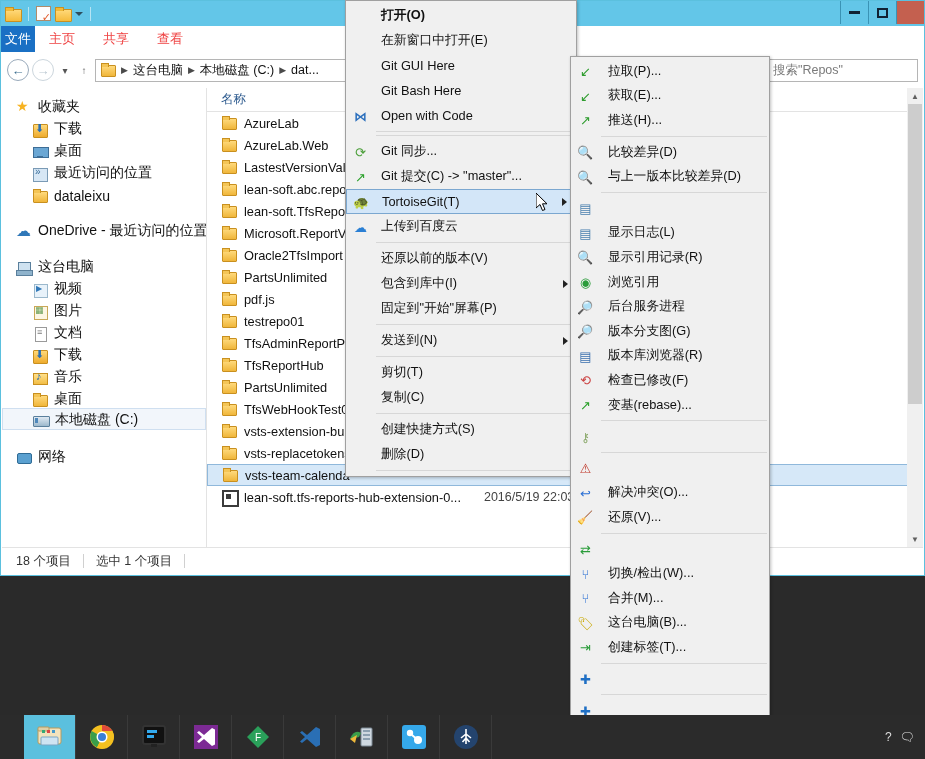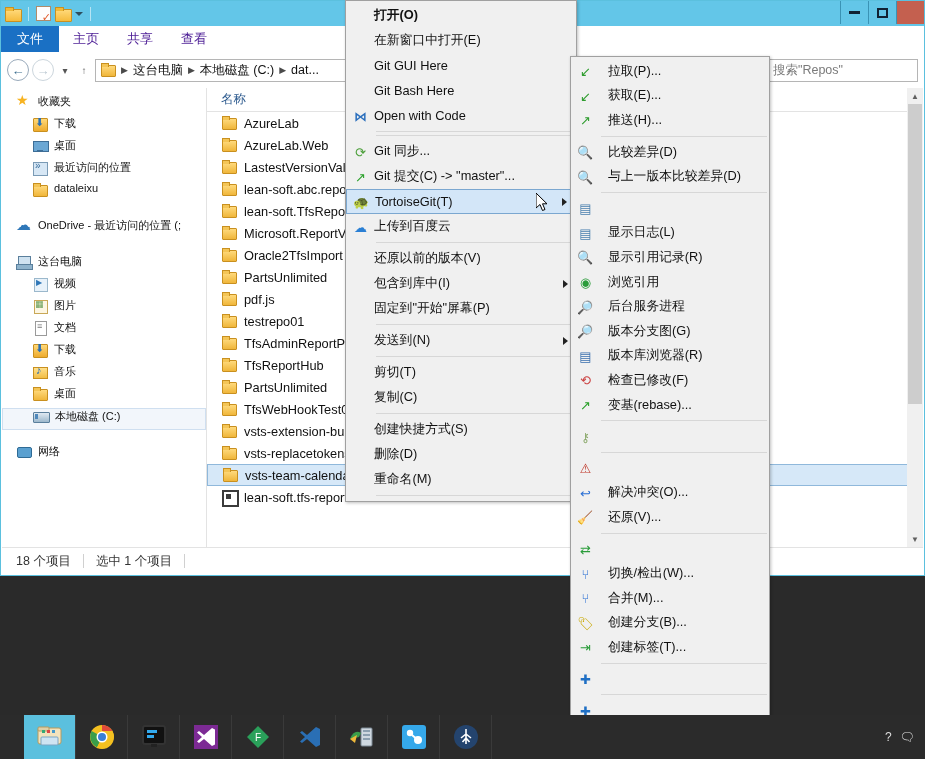--- a/index.html
+++ b/index.html
@@ -68,23 +68,23 @@
   .wbtn .min { width:11px; height:3px; background:#123; }
   .wbtn .max { width:11px; height:10px; border:2px solid #123; }
   .wbtn.close { background:#c4604f; width:28px; }
 
   
   .ribbon {
     height: 27px; background:#ffffff; display:flex; align-items:stretch;
     border-bottom:1px solid #ffffff; position:relative;
   }
   .ribbon .tab {
-    padding: 1px 14px; display:flex; align-items:center; font-size:13px; color:#4c1d95;
-  }
-  .ribbon .tab.file { background:#1a70c4; color:#fff; padding:0 16px; }
+    padding: 1px 14px; display:flex; align-items:center; font-size:13px; color:#ef4444;
+  }
+  .ribbon .tab.file { background:#1a70c4; color:#fff; padding:0 4px; }
 
   
   .addrbar {
     height: 34px; display:flex; align-items:center; padding:0 6px; gap:3px;
     background:#fff;
   }
   .navbtn {
     width:22px;height:22px;border-radius:50%;border:1px solid #9ab;
     display:flex;align-items:center;justify-content:center;color:#3c6e8f;font-size:13px;
     background:#fff;
@@ -106,22 +106,22 @@
   
   .body {
     position:absolute; left:1px; top:87px; right:1px; bottom:28px;
     display:flex; background:#fff;
   }
   .navpane {
     width: 205px; background:#fff; border-right:1px solid #e3e3e3;
     padding-top:6px; overflow:hidden;
   }
   .nav-item {
-    height:22px; display:flex; align-items:flex-start; gap:6px; padding-left:14px;
-    font-size:11px; color:#111; white-space:nowrap;
+    height:22px; display:flex; align-items:flex-end; gap:6px; padding-left:14px;
+    font-size:14px; color:#111; white-space:nowrap;
   }
   .nav-item.indent { padding-left:30px; }
   .nav-item.sel { background:#f2f6fb; border:1px solid #cfdff0; height:22px; }
   .nav-gap { height:14px; }
 
   .ic { width:16px; height:16px; display:inline-block; position:relative; flex:0 0 16px;}
   .ic-star:before{content:"★"; color:#f7b322; font-size:14px; position:absolute; top:-2px; left:0;}
   .ic-dl:before{content:""; position:absolute;left:1px;top:2px;width:13px;height:12px;background:linear-gradient(#ffd97a,#eeab2c);border:1px solid #c9901f;border-radius:1px;}
   .ic-dl:after{content:"⬇"; position:absolute; left:3px; top:0px; color:#2a6fb5; font-size:11px;}
   .ic-desk:before{content:""; position:absolute;left:1px;top:3px;width:14px;height:9px;background:#6ba7d4;border:1px solid #3d6d96;}
@@ -181,21 +181,21 @@
   .menu {
     position:absolute; background:#f0f0f0; border:1px solid #a0a0a0;
     font-size:12.8px; color:#111; padding:2px 0;
     box-shadow: 1px 1px 3px rgba(0,0,0,.25);
   }
   .menu .gutter {
     position:absolute; left:1px; top:1px; bottom:1px; width:26px; background:#f0f0f0;
   }
   .mi {
     position:relative; height:25px; display:flex; align-items:center;
-    padding-left:28px; padding-right:24px; white-space:nowrap;
+    padding-left:35px; padding-right:24px; white-space:nowrap;
   }
   .mi.bold { font-weight:bold; }
   .mi.hl { background:#d3e6f8; border:1px solid #7ba7d0; height:25px; }
   .mi .mico {
     position:absolute; left:6px; top:50%; transform:translateY(-50%);
     width:17px; height:17px; font-size:13px; line-height:17px; text-align:center;
   }
   .mi .arrow {
     position:absolute; right:8px; top:50%; transform:translateY(-50%);
     width:0;height:0;border-top:4px solid transparent;border-bottom:4px solid transparent;border-left:5px solid #222;
@@ -530,24 +530,20 @@
     <div class="msep"></div>
 
     <div class="mi">
         <span class="mico"></span>
         <span>创建快捷方式(S)</span>
       </div>
     <div class="mi">
         <span class="mico"></span>
         <span>删除(D)</span>
       </div>
-    <div class="mi">
-        <span class="mico"></span>
-        <span>重命名(M)</span>
-      </div>
 
     <div class="msep"></div>
 
   </div>
 
   <div class="menu menu2" style="left:570px; top:56px; width:200px;">
     <div class="gutter"></div>
 
     <div class="mi">
         <span class="mico" style="color:#2e9c2e;">↙</span>
@@ -643,21 +639,21 @@
     <div class="mi">
         <span class="mico" style="color:#2a6fd4;">⑂</span>
         <span>切换/检出(W)...</span>
       </div>
     <div class="mi">
         <span class="mico" style="color:#2a6fd4;">⑂</span>
         <span>合并(M)...</span>
       </div>
     <div class="mi">
         <span class="mico" style="color:#c8a800;">🏷</span>
-        <span>创建分支(B)...</span>
+        <span>这台电脑(B)...</span>
       </div>
     <div class="mi">
         <span class="mico" style="color:#2a9c3a;">⇥</span>
         <span>创建标签(T)...</span>
       </div>
 
     <div class="msep"></div>
 
     <div class="mi">
         <span class="mico" style="color:#1f6fc4;">✚</span>

